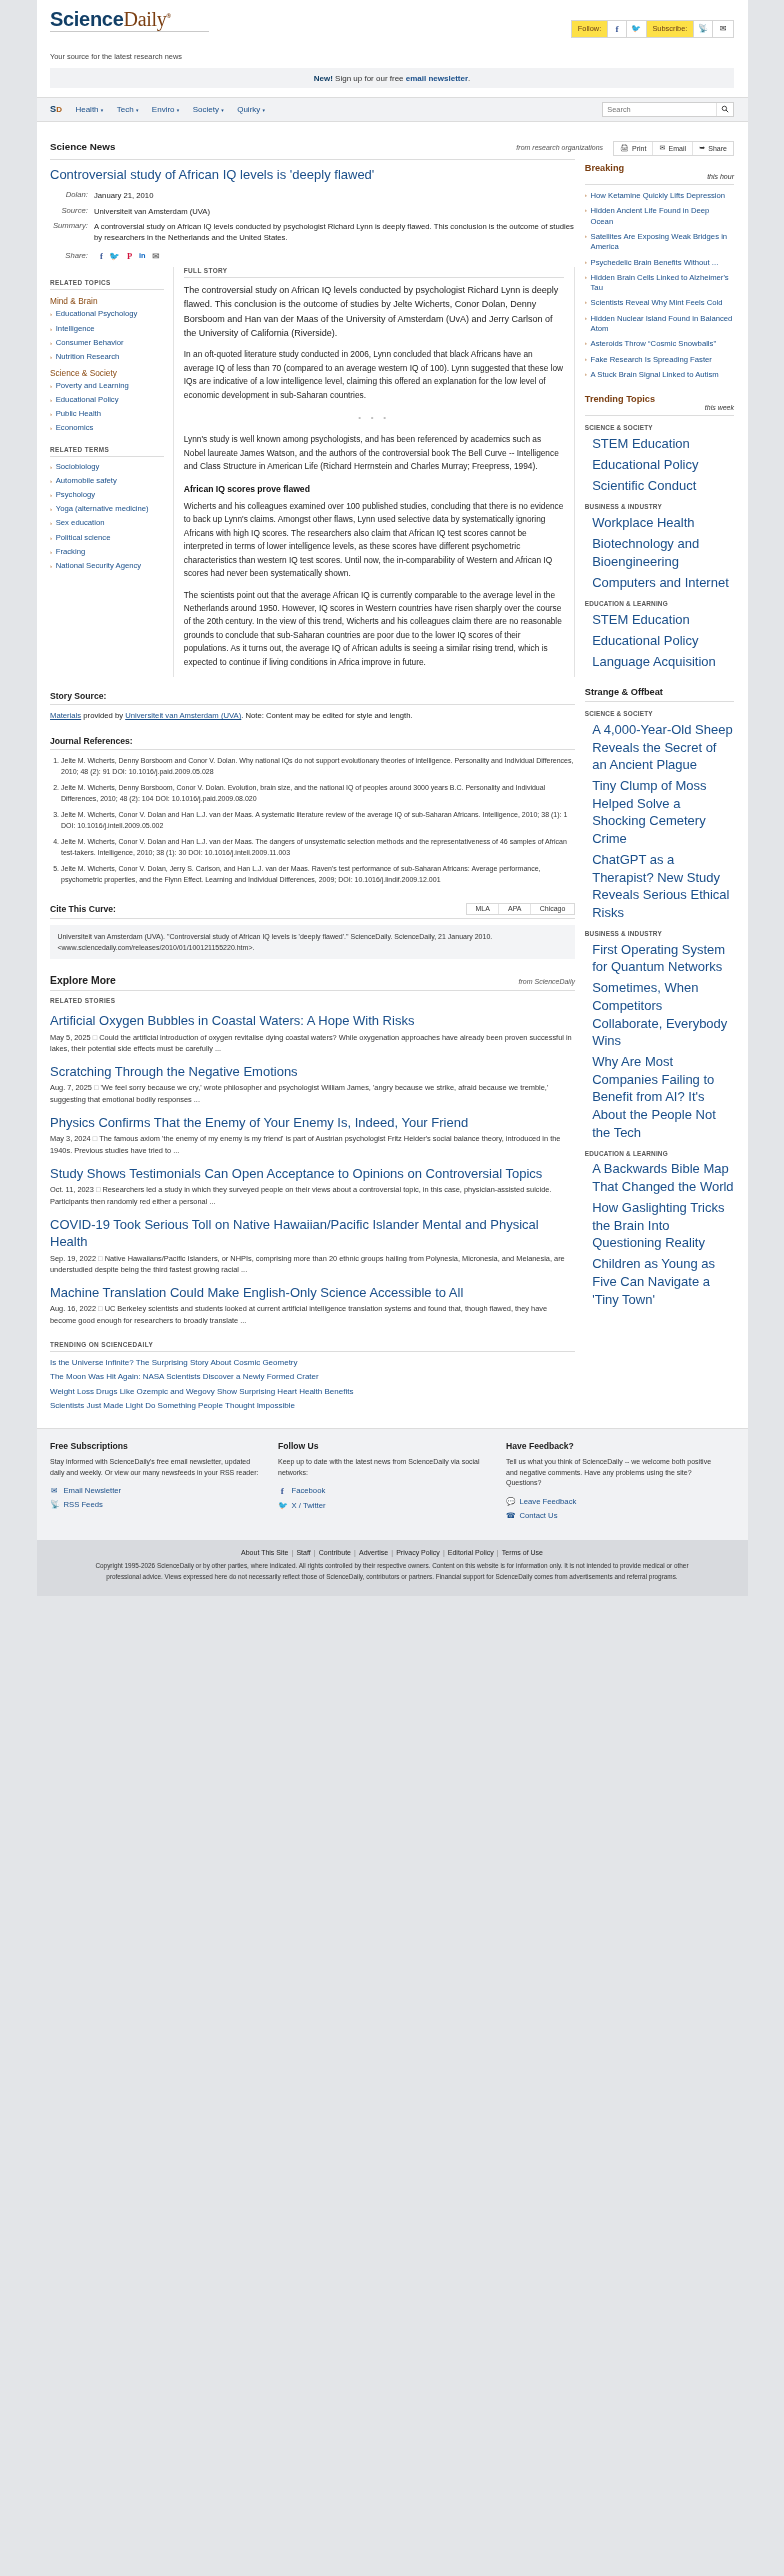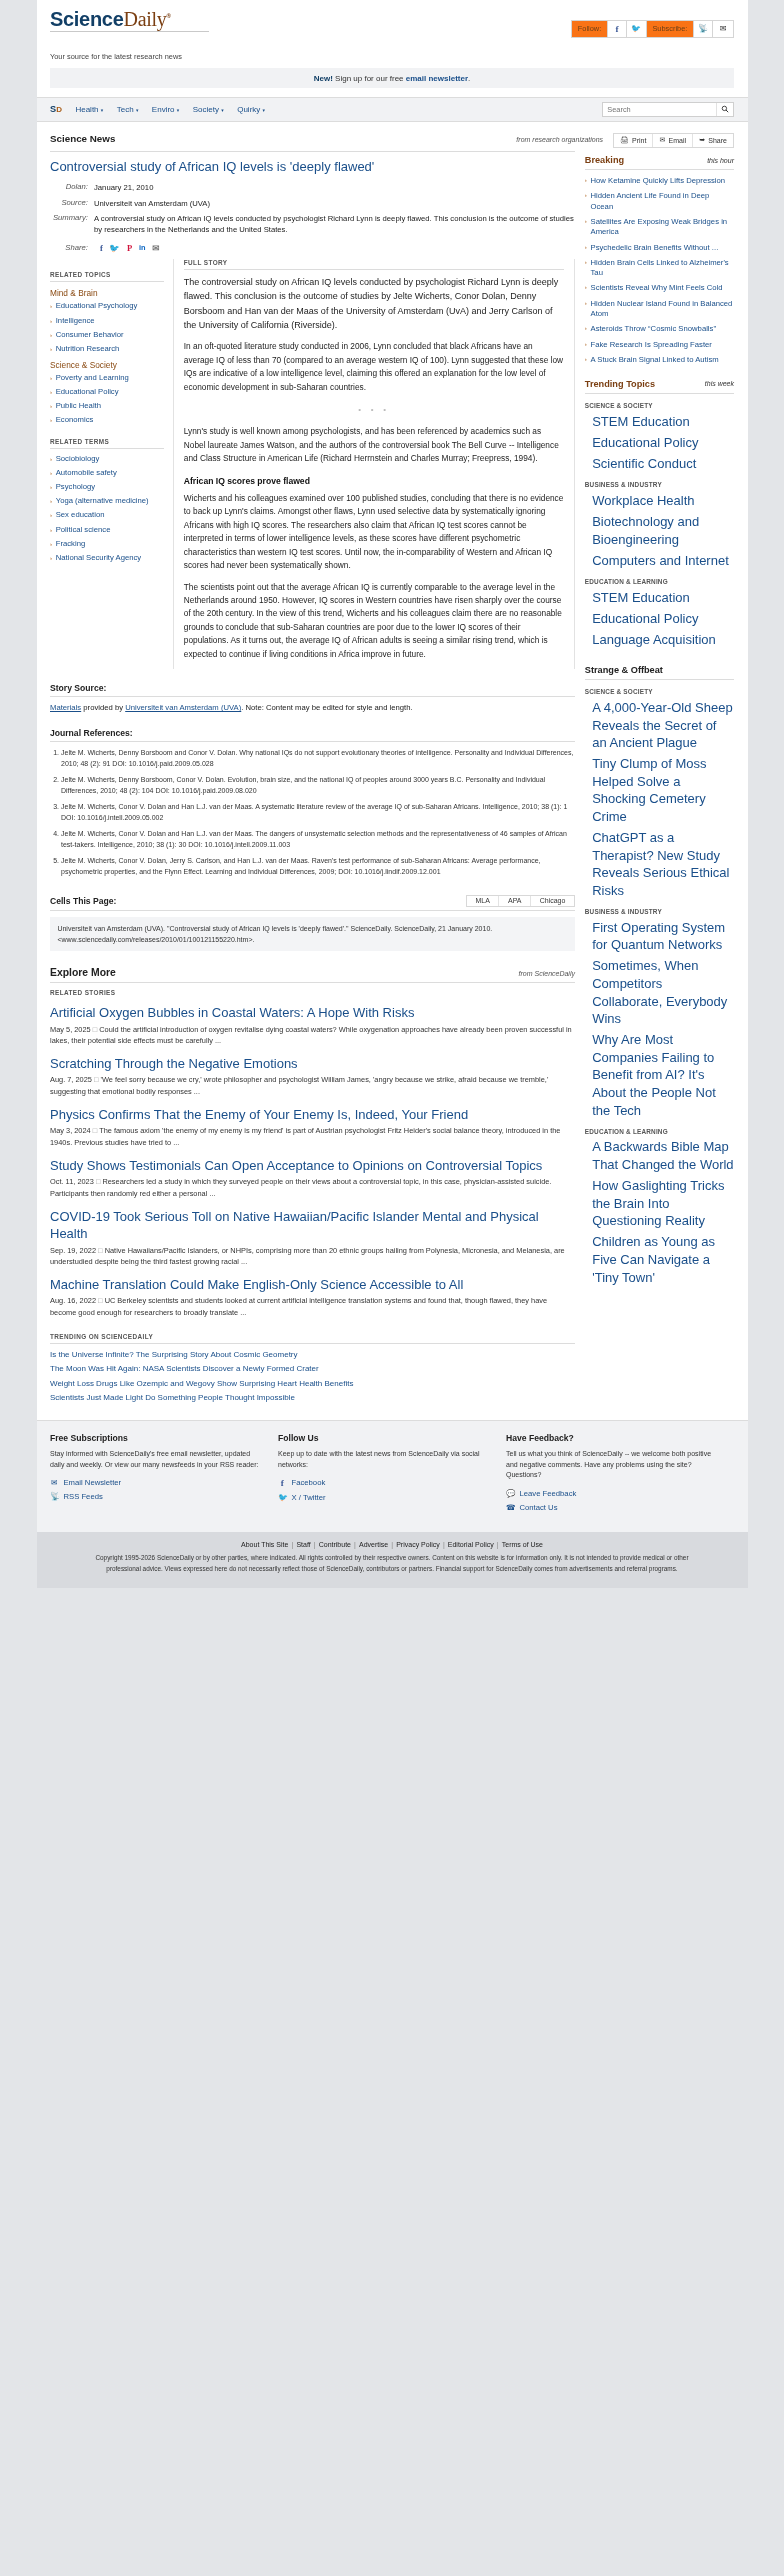--- a/index.html
+++ b/index.html
@@ -18,21 +18,21 @@
   
   .masthead { display:flex; align-items:flex-start; padding:8.6px 13.5px 0 13.5px; }
   .brand { flex:0 0 auto; }
   .logo { font-size:20px; line-height:1.05; letter-spacing:-0.3px; font-weight:bold; }
   .logo .sci { color:#123f66; }
   .logo .daily { color:#7b3f12; font-weight:normal; font-family:"Liberation Serif", serif; }
   .logo .reg { font-size:6.1px; color:#7b3f12; vertical-align:super; }
   .logo-rule { border-bottom:0.6px solid #c9c9c9; margin-top:1.2px; width:159px; }
   .tagline { font-size:7.4px; color:#444; margin-top:20px; }
   .mast-right { margin-left:auto; display:flex; align-items:stretch; border:0.6px solid #d5d5d5; height:18.4px; margin-top:11px;}
-  .mr-cell { display:flex; align-items:center; justify-content:center; padding:0 5.5px; border-right:0.6px solid #d5d5d5; font-size:7.4px; color:#6b3f17; background:#f97316; }
+  .mr-cell { display:flex; align-items:center; justify-content:center; padding:0 5.5px; border-right:0.6px solid #d5d5d5; font-size:7.4px; color:#6b3f17; background:#fde047; }
   .mr-cell:last-child { border-right:none; }
   .mr-icon { background:#fff; width:19.6px; }
   .fb { color:#3b5998; font-weight:bold; font-family:"Liberation Serif",serif; font-size:9.2px;}
   .tw { color:#4aa3ea; font-size:8px;}
   .rss { color:#f07d18; font-size:8px;}
   .env { color:#333; font-size:8px;}
 
   
   .newsbar { margin:7.4px 13.5px 0 13.5px; background:#f1f2f4; text-align:center; padding:5.5px 0; font-size:8px; color:#333; }
   .newsbar b { color:#123f66; }
@@ -44,21 +44,21 @@
   .sd-mini { font-weight:bold; font-size:9.2px; color:#123f66; margin-right:13.5px; }
   .sd-mini .d { color:#a85c16; font-size:8px; }
   .nav-item { font-size:8px; color:#1a4f8a; margin-right:13.5px; cursor:pointer; white-space:nowrap;}
   .caret { font-size:4.9px; color:#1a4f8a; }
   .searchbox { margin-left:auto; display:flex; border:0.6px solid #cfcfcf; background:#fff; height:14.7px; width:132px;}
   .searchbox input { border:0; outline:0; flex:1; padding:0 4.3px; font-size:7.4px; color:#333; font-family:"Liberation Sans", sans-serif;}
   .search-btn { width:17px; border-left:0.6px solid #e2e2e2; display:flex; align-items:center; justify-content:center; background:#fff; cursor:pointer;}
 
   
   .body-pad { padding:0 13.5px 12.3px 13.5px; }
-  .sec-head { display:flex; align-items:baseline; padding-top:11px; }
+  .sec-head { display:flex; align-items:baseline; padding-top:19px; }
   .sec-title { font-size:9.8px; font-weight:bold; color:#222; }
   .sec-from { margin-left:auto; font-style:italic; font-size:7px; color:#555; padding-right:6.1px;}
   .toolbtns { display:flex; border:0.6px solid #d8d8d8; height:14.7px; margin-left:3.7px;}
   .toolbtn { display:flex; align-items:center; gap:3.1px; padding:0 6.1px; font-size:7px; color:#333; border-right:0.6px solid #e3e3e3; cursor:pointer; }
   .toolbtn:last-child { border-right:none; }
 
   .cols { display:flex; gap:0; }
   .col-left { width:123px; flex:0 0 123px; padding-right:8.6px; }
   .col-mid  { flex:1 1 auto; padding:0 9.8px; border-left:0.6px solid #e2e2e2; border-right:0.6px solid #e2e2e2;}
   .col-right{ width:159px; flex:0 0 159px; padding-left:9.8px; }
@@ -115,21 +115,21 @@
   .story-item .t { font-size:13px; color:#1a4f8a; line-height:1.35;}
   .story-item .d { font-size:7.4px; color:#333; line-height:1.55; margin-top:1.8px;}
   .story-item .d .date { color:#333; }
   .story-item .d .sq { color:#999; }
 
   .trend-cap { font-size:6.4px; font-weight:bold; letter-spacing:0.4px; color:#555; margin-top:14.7px;}
   .trend-item { font-size:8px; color:#1a4f8a; margin:5.5px 0; }
 
   
   .r-title { font-size:9.2px; font-weight:bold; color:#7b3f12; }
-  .r-head { display:flex; align-items:center; }
+  .r-head { display:flex; align-items:flex-start;flex-direction:column; }
   .r-when { margin-left:auto; font-style:italic; font-size:7px; color:#333;}
   .r-rule { border-top:0.6px solid #dcdcdc; margin:3.7px 0 6.1px 0;}
   .r-li { display:flex; gap:3.7px; margin:4.9px 0; font-size:7.7px; line-height:1.35;}
   .r-li .chev { color:#a85c16; font-size:6.1px; line-height:1.45;}
   .r-li a { color:#1a4f8a; }
   .r-cat { font-size:6.4px; font-weight:bold; letter-spacing:0.2px; color:#555; margin:8.6px 0 3.7px 0; }
   .r-sub { font-size:13px; margin:3.7px 0 3.7px 7.4px; line-height:1.35;}
   .r-sub a { color:#1a4f8a;}
   .r-black { color:#222; }
 
@@ -360,21 +360,21 @@
             <li>Jelte M. Wicherts, Denny Borsboom and Conor V. Dolan. Why national IQs do not support evolutionary theories of intelligence. Personality and Individual Differences, 2010; 48 (2): 91 DOI: 10.1016/j.paid.2009.05.028</li>
             <li>Jelte M. Wicherts, Denny Borsboom, Conor V. Dolan. Evolution, brain size, and the national IQ of peoples around 3000 years B.C. Personality and Individual Differences, 2010; 48 (2): 104 DOI: 10.1016/j.paid.2009.08.020</li>
             <li>Jelte M. Wicherts, Conor V. Dolan and Han L.J. van der Maas. A systematic literature review of the average IQ of sub-Saharan Africans. Intelligence, 2010; 38 (1): 1 DOI: 10.1016/j.intell.2009.05.002</li>
             <li>Jelte M. Wicherts, Conor V. Dolan and Han L.J. van der Maas. The dangers of unsystematic selection methods and the representativeness of 46 samples of African test-takers. Intelligence, 2010; 38 (1): 30 DOI: 10.1016/j.intell.2009.11.003</li>
             <li>Jelte M. Wicherts, Conor V. Dolan, Jerry S. Carlson, and Han L.J. van der Maas. Raven's test performance of sub-Saharan Africans: Average performance, psychometric properties, and the Flynn Effect. Learning and Individual Differences, 2009; DOI: 10.1016/j.lindif.2009.12.001</li>
           </ol>
         </div>
 
         <div>
           <div class="cite-head">
-            <div class="block-title" style="margin-top:11px;">Cells This Page:</div>
+            <div class="block-title" style="margin-top:11px;">Cite This Curve:</div>
             <div class="cite-tabs" style="margin-top:11px;">
               <div class="cite-tab">MLA</div>
               <div class="cite-tab">APA</div>
               <div class="cite-tab">Chicago</div>
             </div>
           </div>
           <div class="block-rule"></div>
           <div class="cite-box">Universiteit van Amsterdam (UVA). "Controversial study of African IQ levels is 'deeply flawed'." ScienceDaily. ScienceDaily, 21 January 2010. &lt;www.sciencedaily.com/releases/2010/01/100121155220.htm&gt;.</div>
         </div>
 

